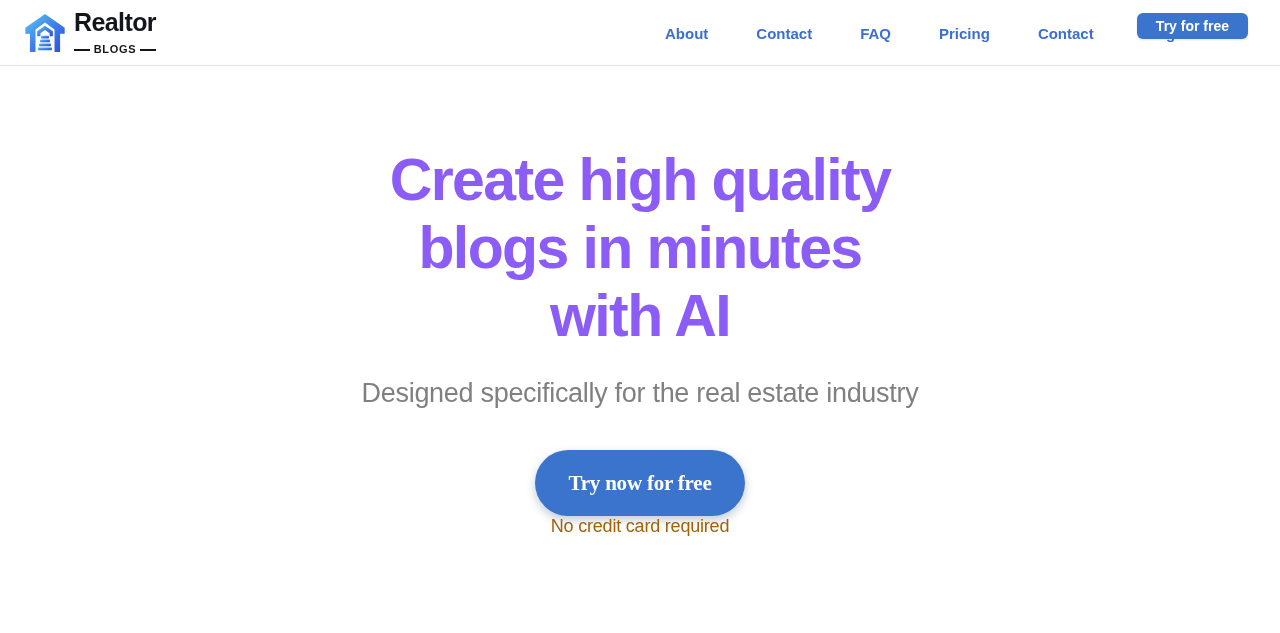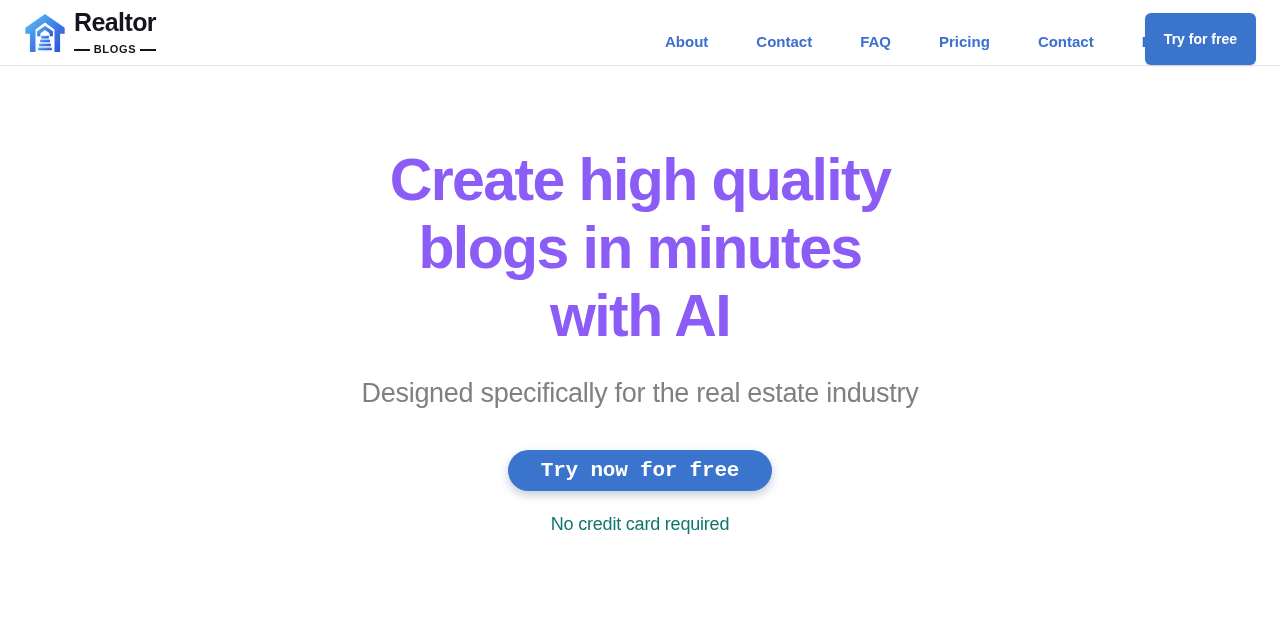--- a/index.html
+++ b/index.html
@@ -77,43 +77,43 @@
     font-weight: bold;
     letter-spacing: 0.7px;
     color: #15161c;
     line-height: 1;
   }
 
   
   .main-nav {
     position: absolute;
     left: 655px;
-    top: 8px;
+    top: 0;
     height: 66px;
     display: flex;
     align-items: center;
   }
 
   .nav-link {
     color: #3c6fd0;
     font-size: 15px;
     font-weight: bold;
     text-decoration: none;
     padding: 6px 10px;
     margin-right: 28px;
     cursor: pointer;
     white-space: nowrap;
   }
   .nav-link:last-of-type { margin-right: 0; }
 
   .nav-cta {
     position: absolute;
-    right: 24px;
+    right: 32px;
     top: 13px;
-    height: 52px;
+    height: 26px;
     padding: 0 19px;
     background: #3b74cc;
     color: #ffffff;
     font-size: 14px;
     font-weight: bold;
     border: none;
     border-radius: 6px;
     display: flex;
     align-items: center;
     justify-content: center;
@@ -146,43 +146,42 @@
     margin-top: 26px;
     font-size: 27px;
     line-height: 34px;
     font-weight: normal;
     letter-spacing: -0.3px;
     color: #808080;
   }
 
   .hero-cta {
     margin-top: 40px;
-    height: 41px;
+    height: 66px;
     padding: 0 33px;
     background: #3b74cc;
     color: #ffffff;
     font-size: 21px;
     font-weight: bold;
     letter-spacing: -0.2px;
     border: none;
     border-radius: 999px;
     cursor: pointer;
-    font-family: Liberation Mono, monospace;
+    font-family: Liberation Serif, serif;
     display: flex;
     align-items: center;
     justify-content: center;
     box-shadow: 0 4px 10px rgba(36,66,120,0.28);
     white-space: nowrap;
   }
 
   .hero-note {
-    margin-top: 23px;
     font-size: 18px;
     letter-spacing: -0.2px;
-    color: #0f766e;
+    color: #a16207;
   }
 </style>
 </head>
 <body>
 
 <header class="site-header">
 
   <a class="brand" href="#">
     <svg class="brand-mark" viewBox="0 0 64 64" aria-hidden="true">
       <defs>

